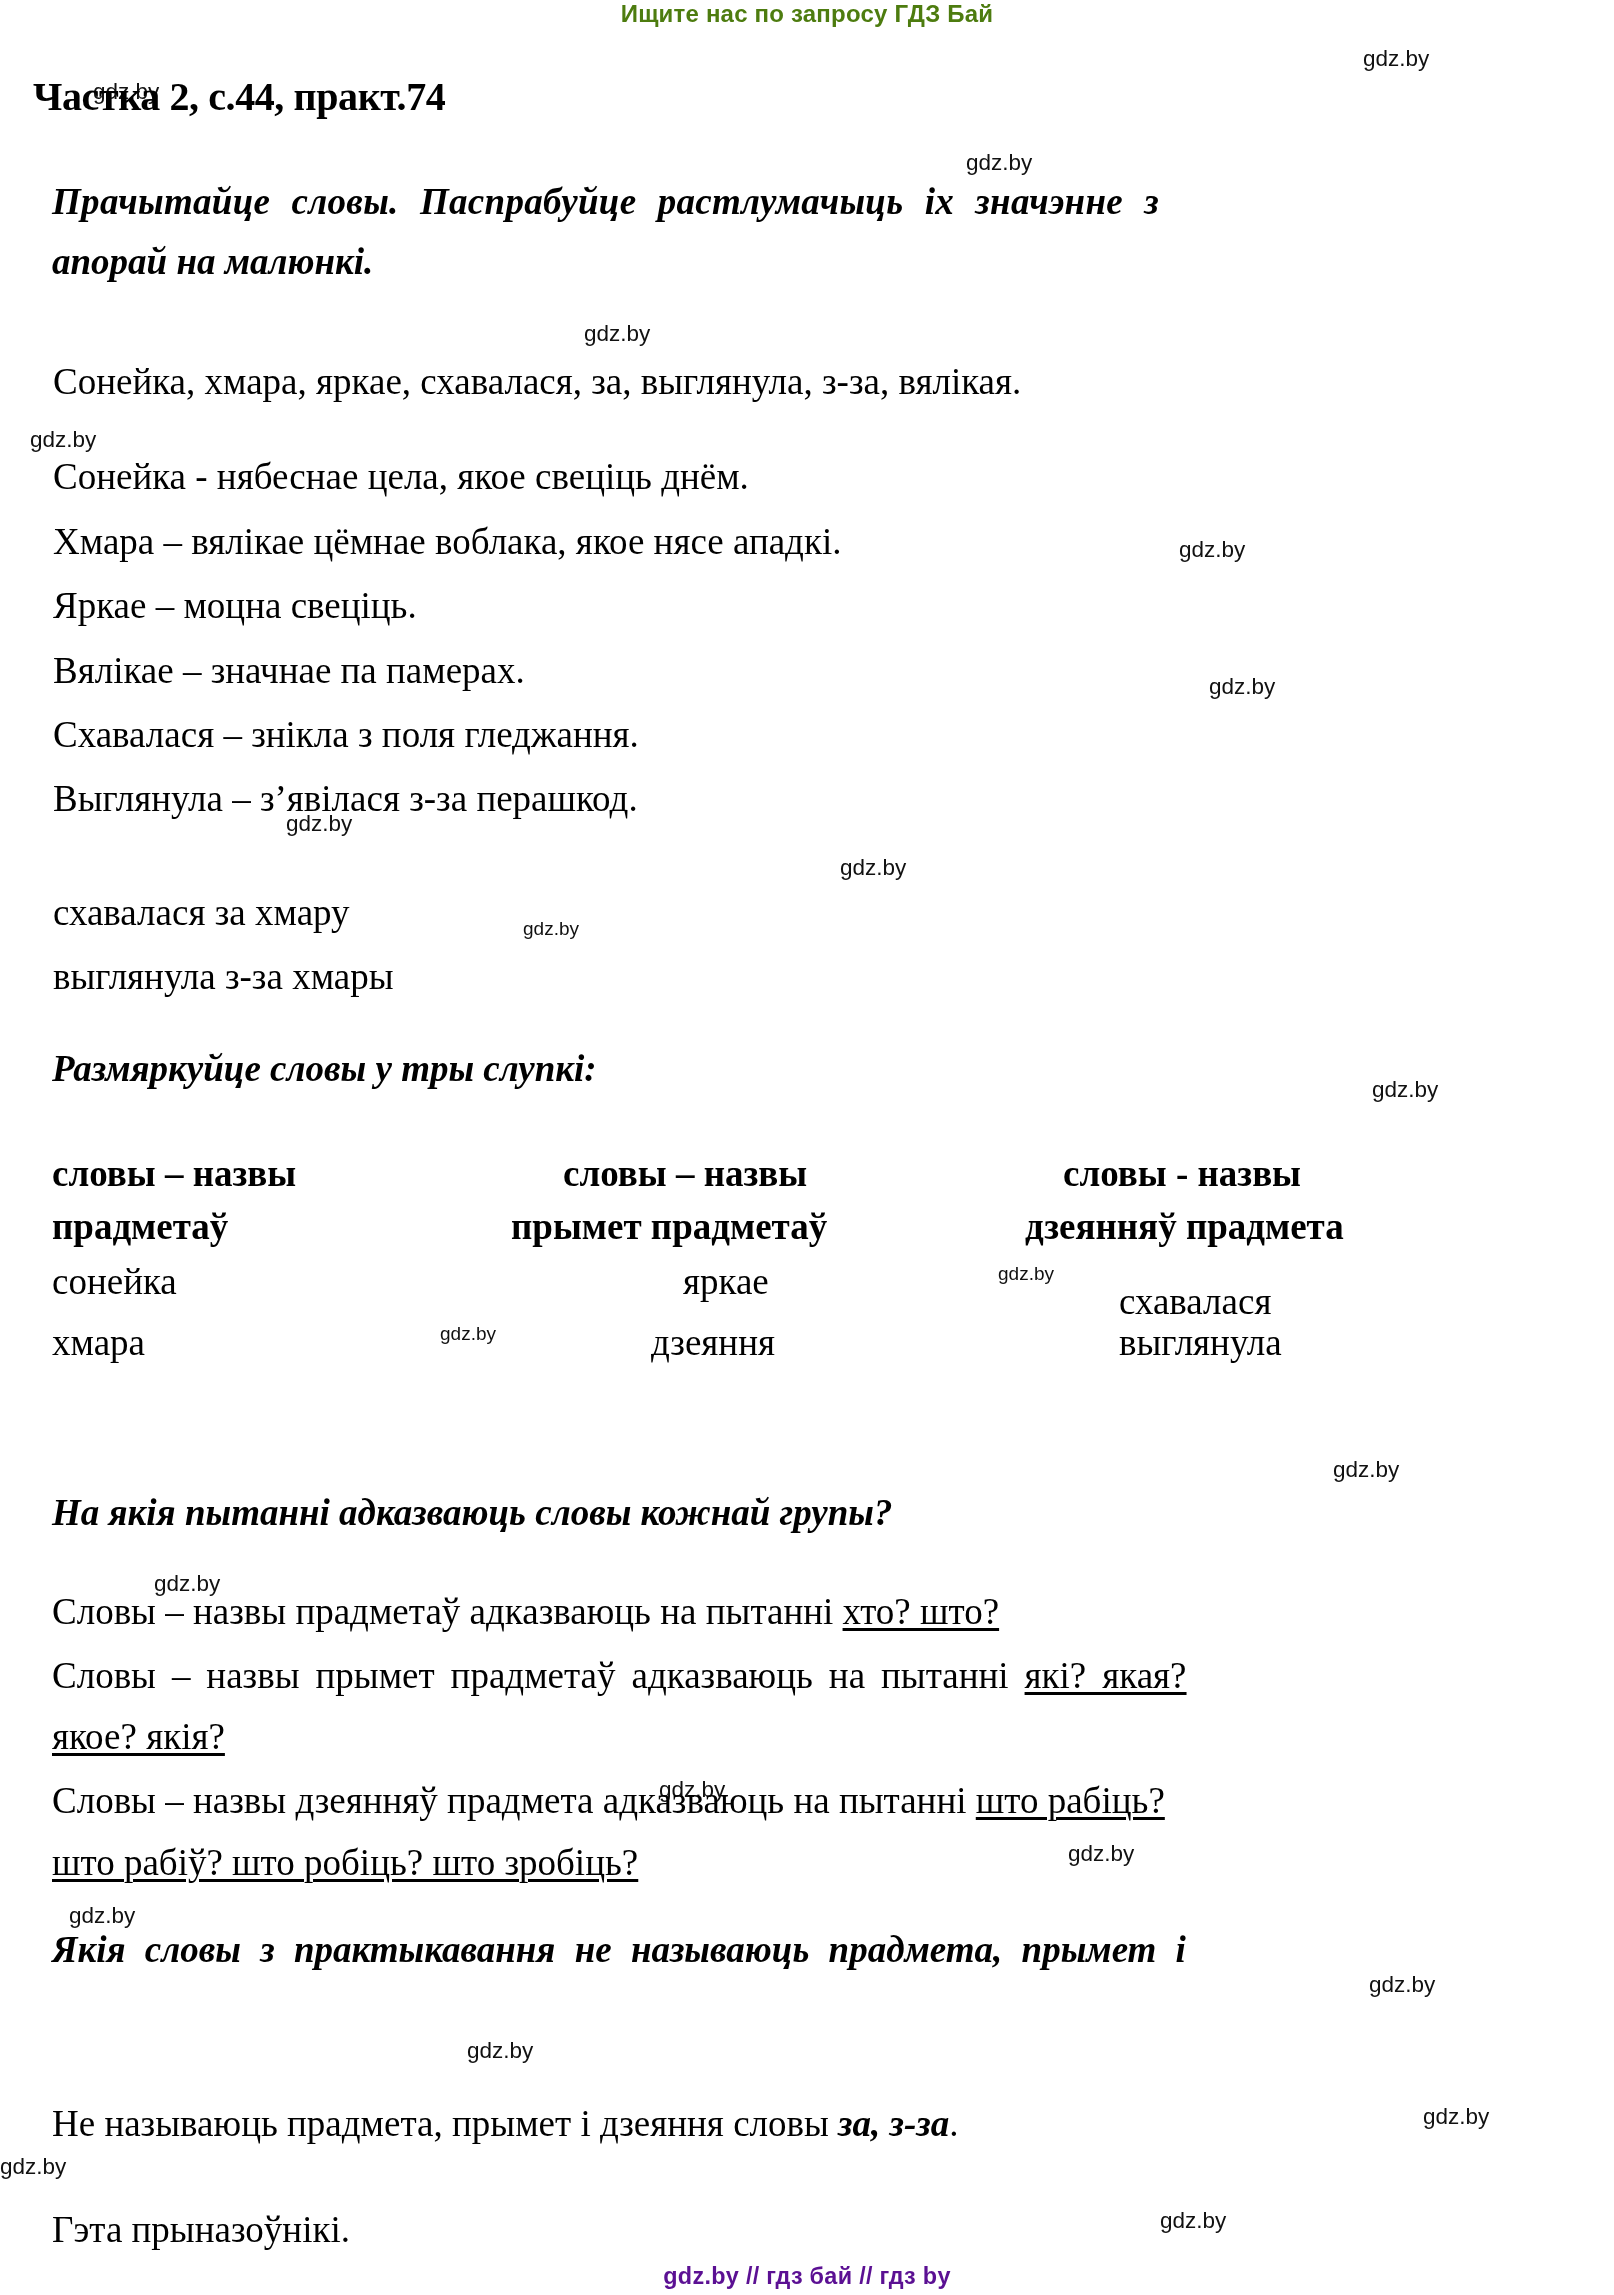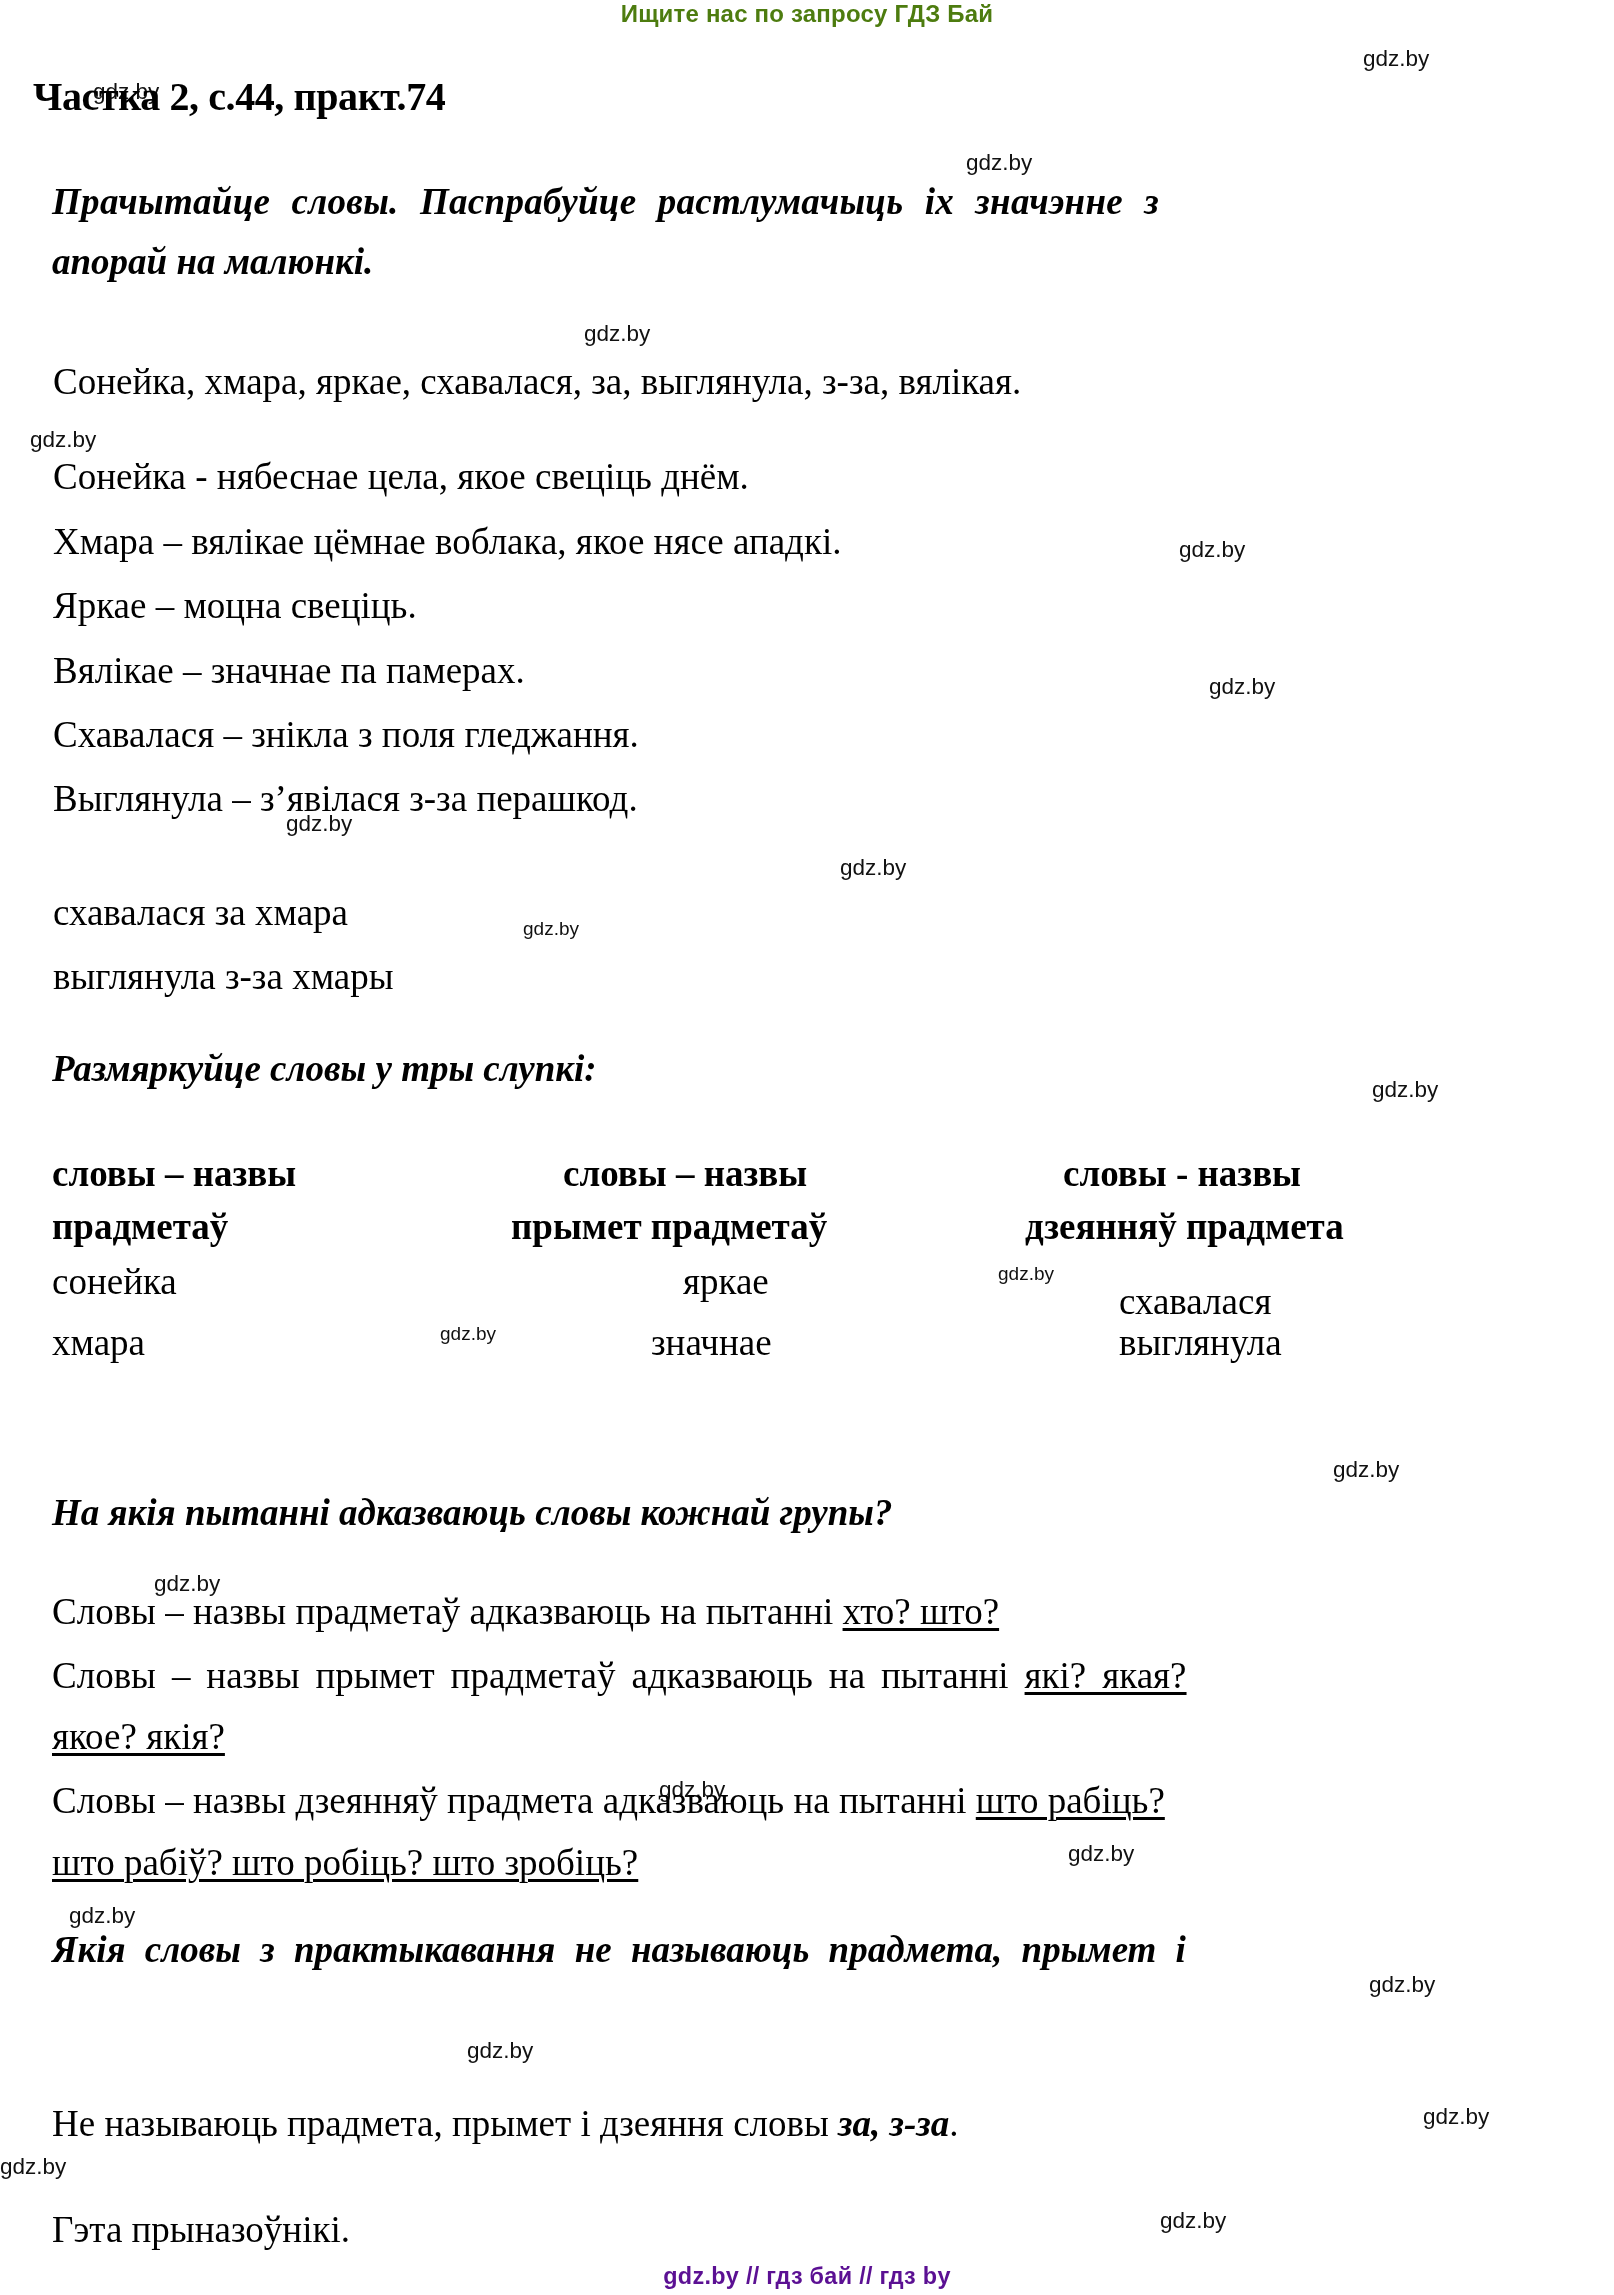--- a/index.html
+++ b/index.html
@@ -124,34 +124,34 @@
 
   <div class="abs body" style="left:53px; top:360px;">Сонейка, хмара, яркае, схавалася, за, выглянула, з-за, вялікая.</div>
 
   <div class="abs body" style="left:53px; top:455px;">Сонейка  - нябеснае цела, якое свеціць днём.</div>
   <div class="abs body" style="left:53px; top:520px;">Хмара – вялікае цёмнае воблака, якое нясе ападкі.</div>
   <div class="abs body" style="left:53px; top:584px;">Яркае – моцна свеціць.</div>
   <div class="abs body" style="left:53px; top:649px;">Вялікае – значнае па памерах.</div>
   <div class="abs body" style="left:53px; top:713px;">Схавалася – знікла з поля гледжання.</div>
   <div class="abs body" style="left:53px; top:777px;">Выглянула – з’явілася з-за перашкод.</div>
 
-  <div class="abs body" style="left:53px; top:891px;">схавалася за хмара</div>
+  <div class="abs body" style="left:53px; top:891px;">схавалася за хмару</div>
   <div class="abs body" style="left:53px; top:955px;">выглянула з-за хмары</div>
 
   <div class="abs q" style="left:52px; top:1047px;">Размяркуйце словы у тры слупкі:</div>
 
   <div class="abs bodyb" style="left:52px; top:1152px;">словы – назвы</div>
   <div class="abs bodyb" style="left:52px; top:1205px;">прадметаў</div>
   <div class="abs body" style="left:52px; top:1260px;">сонейка</div>
   <div class="abs body" style="left:52px; top:1321px;">хмара</div>
 
   <div class="abs bodyb" style="left:563px; top:1152px;">словы – назвы</div>
   <div class="abs bodyb" style="left:511px; top:1205px;">прымет прадметаў</div>
   <div class="abs body" style="left:683px; top:1260px;">яркае</div>
-  <div class="abs body" style="left:651px; top:1321px;">значнае</div>
+  <div class="abs body" style="left:651px; top:1321px;">дзеяння</div>
 
   <div class="abs bodyb" style="left:1063px; top:1152px;">словы - назвы</div>
   <div class="abs bodyb" style="left:1025px; top:1205px;">дзеянняў прадмета</div>
   <div class="abs body" style="left:1119px; top:1280px;">схавалася</div>
   <div class="abs body" style="left:1119px; top:1321px;">выглянула</div>
 
   <div class="abs q" style="left:52px; top:1473px;margin-top:18px;">На якія пытанні адказваюць словы кожнай групы?</div>
 
   <div class="abs body" style="left:52px; top:1590px;">
     <span>Словы – назвы прадметаў адказваюць на пытанні </span><span class="u">хто? што?</span>

